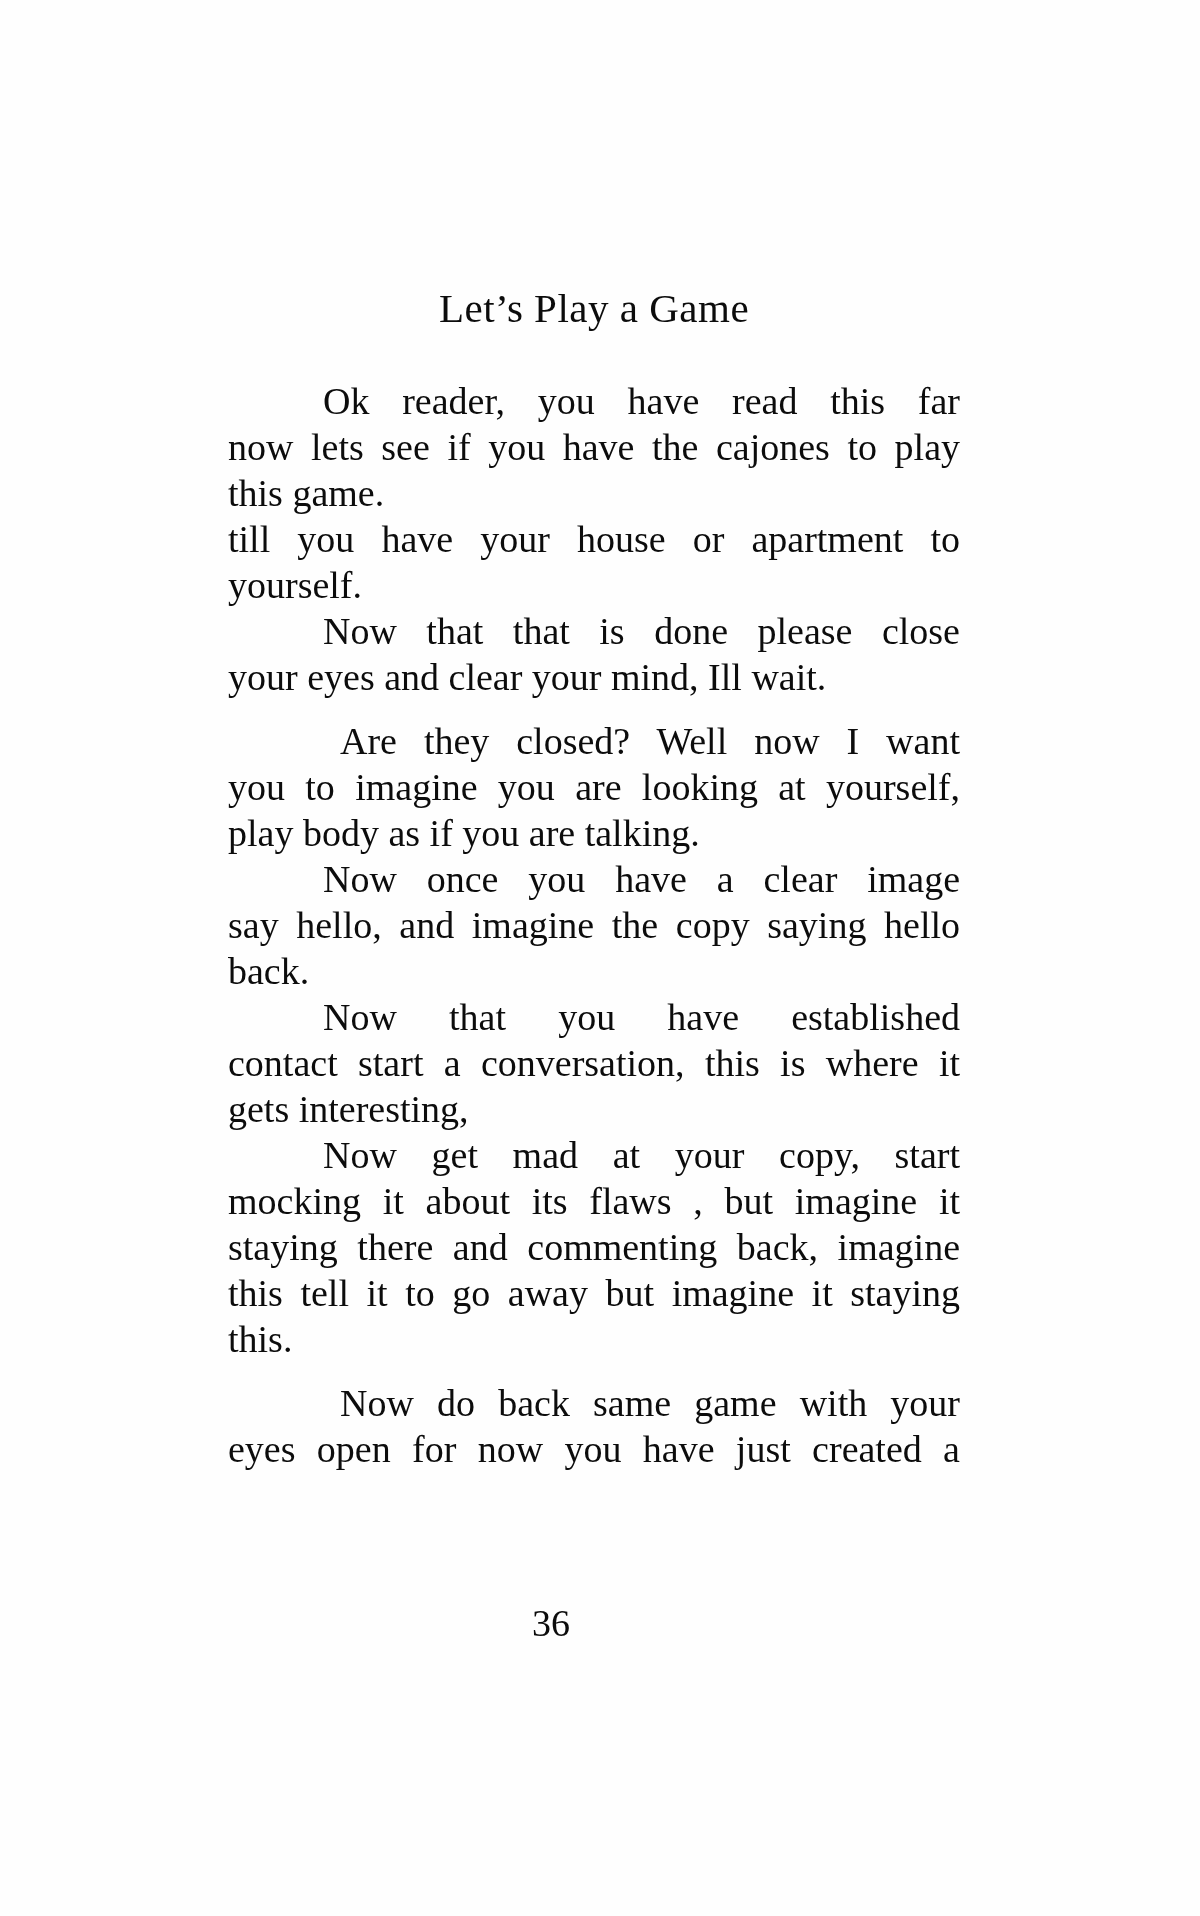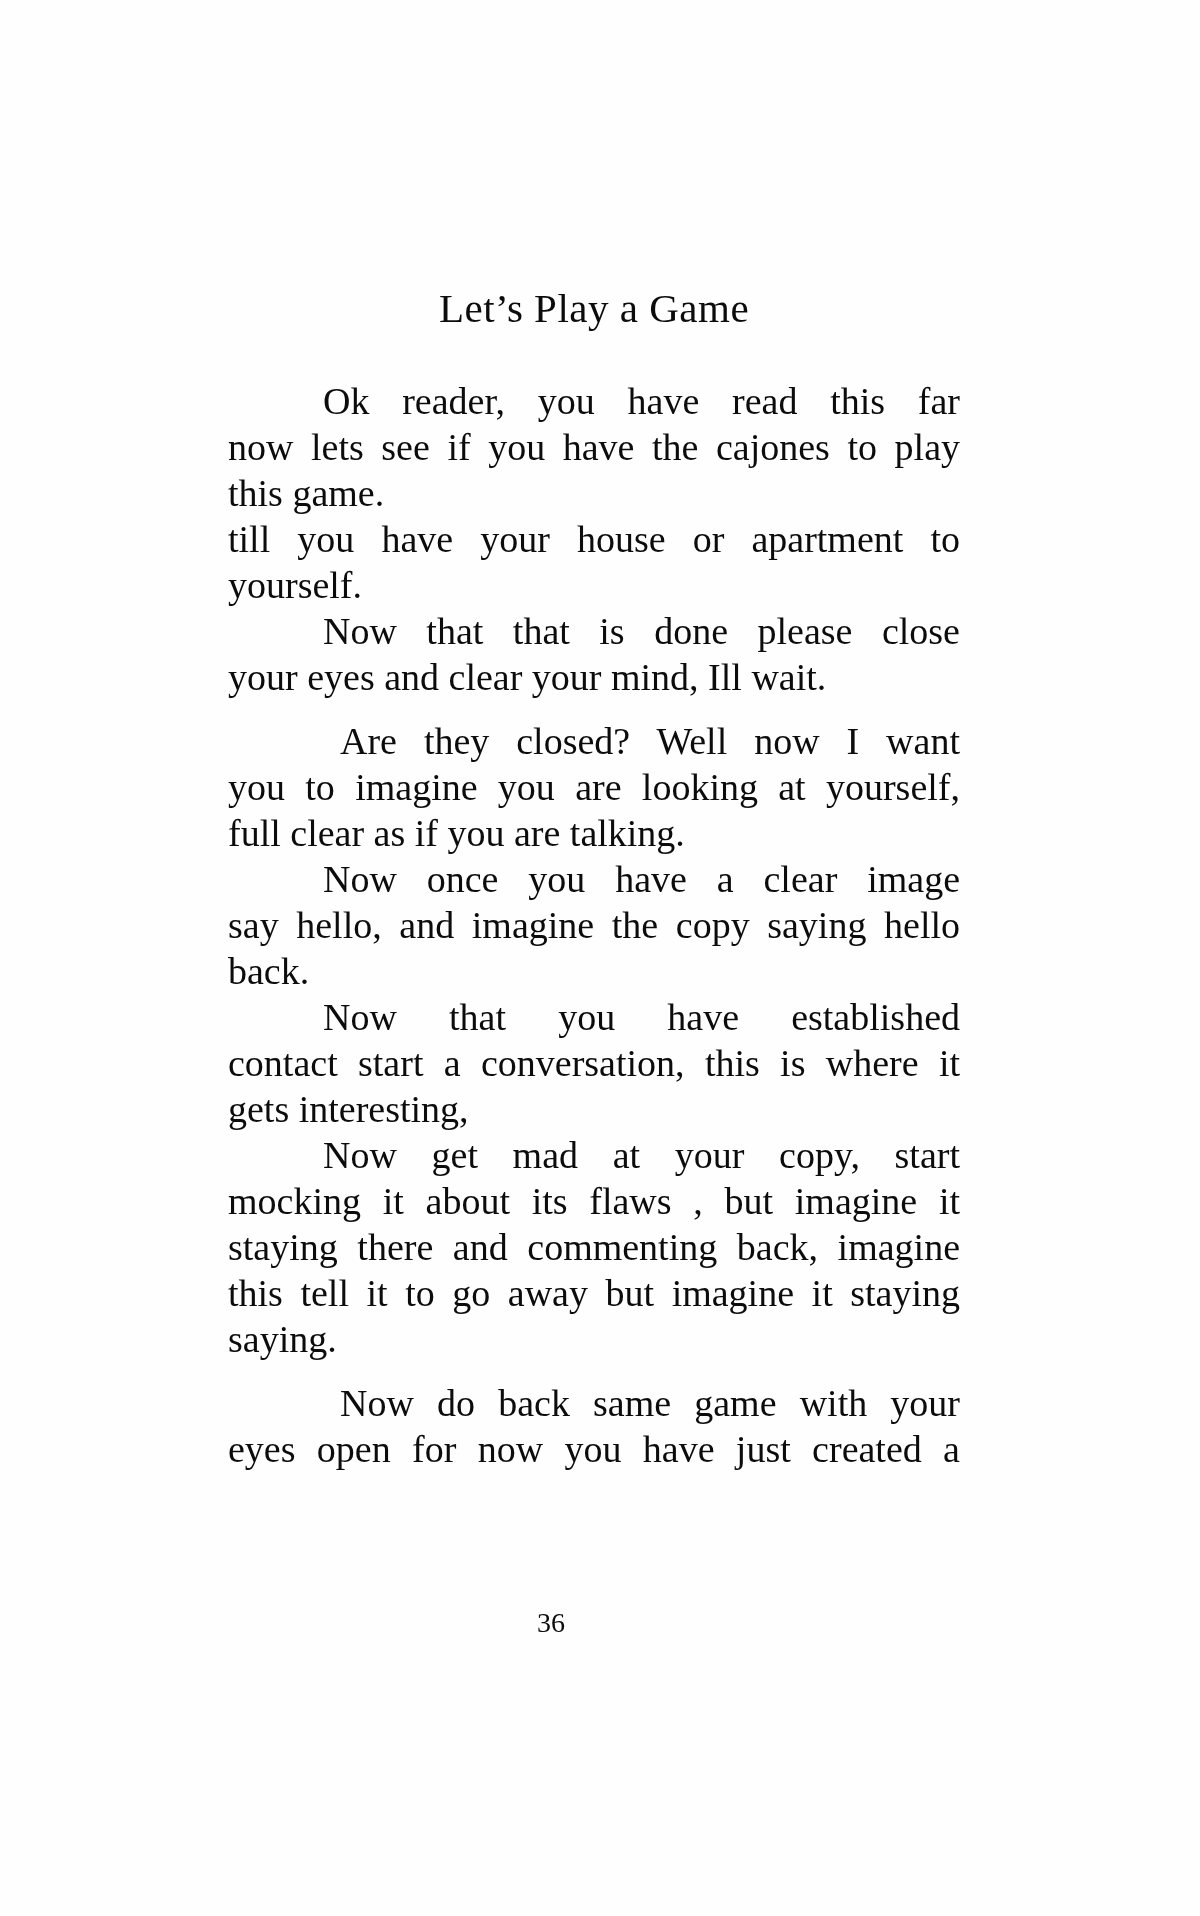--- a/index.html
+++ b/index.html
@@ -43,21 +43,21 @@
     white-space: normal;
   }
   .ln.first { padding-left: 95px; }
   .ln.xind  { padding-left: 112px; margin-top: 18px; }
   .ln.last  { text-align-last: left; }
   .pageno {
     position: absolute;
     left: 228px;
     top: 1600px;
     width: 732px;
-    font-size: 28px;
+    font-size: 38px;
     line-height: 46px;
     text-align: center;
     transform: translateX(-43px);
   }
 </style>
 </head>
 <body>
 
 <div class="page">
   <div class="column">
@@ -76,41 +76,41 @@
       </p>
 
       <p>
         <span class="ln first" style="display:block">Now that that is done please close</span>
         <span class="ln last" style="display:block">your eyes and clear your mind, Ill wait.</span>
       </p>
 
       <p>
         <span class="ln first xind" style="display:block">Are they closed? Well now I want</span>
         <span class="ln" style="display:block">you to imagine you are looking at yourself,</span>
-        <span class="ln last" style="display:block">full clear as if you are talking.</span>
+        <span class="ln last" style="display:block">play body as if you are talking.</span>
       </p>
 
       <p>
         <span class="ln first" style="display:block">Now once you have a clear image</span>
         <span class="ln" style="display:block">say hello, and imagine the copy saying hello</span>
         <span class="ln last" style="display:block">back.</span>
       </p>
 
       <p>
         <span class="ln first" style="display:block">Now that you have established</span>
         <span class="ln" style="display:block">contact start a conversation, this is where it</span>
         <span class="ln last" style="display:block">gets interesting,</span>
       </p>
 
       <p>
         <span class="ln first" style="display:block">Now get mad at your copy, start</span>
         <span class="ln" style="display:block">mocking it about its flaws , but imagine it</span>
         <span class="ln" style="display:block">staying there and commenting back, imagine</span>
         <span class="ln" style="display:block">this tell it to go away but imagine it staying</span>
-        <span class="ln last" style="display:block">saying.</span>
+        <span class="ln last" style="display:block">this.</span>
       </p>
 
       <p>
         <span class="ln first xind" style="display:block">Now do back same game with your</span>
         <span class="ln" style="display:block">eyes open for now you have just created a</span>
       </p>
 
     </div>
   </div>
 

